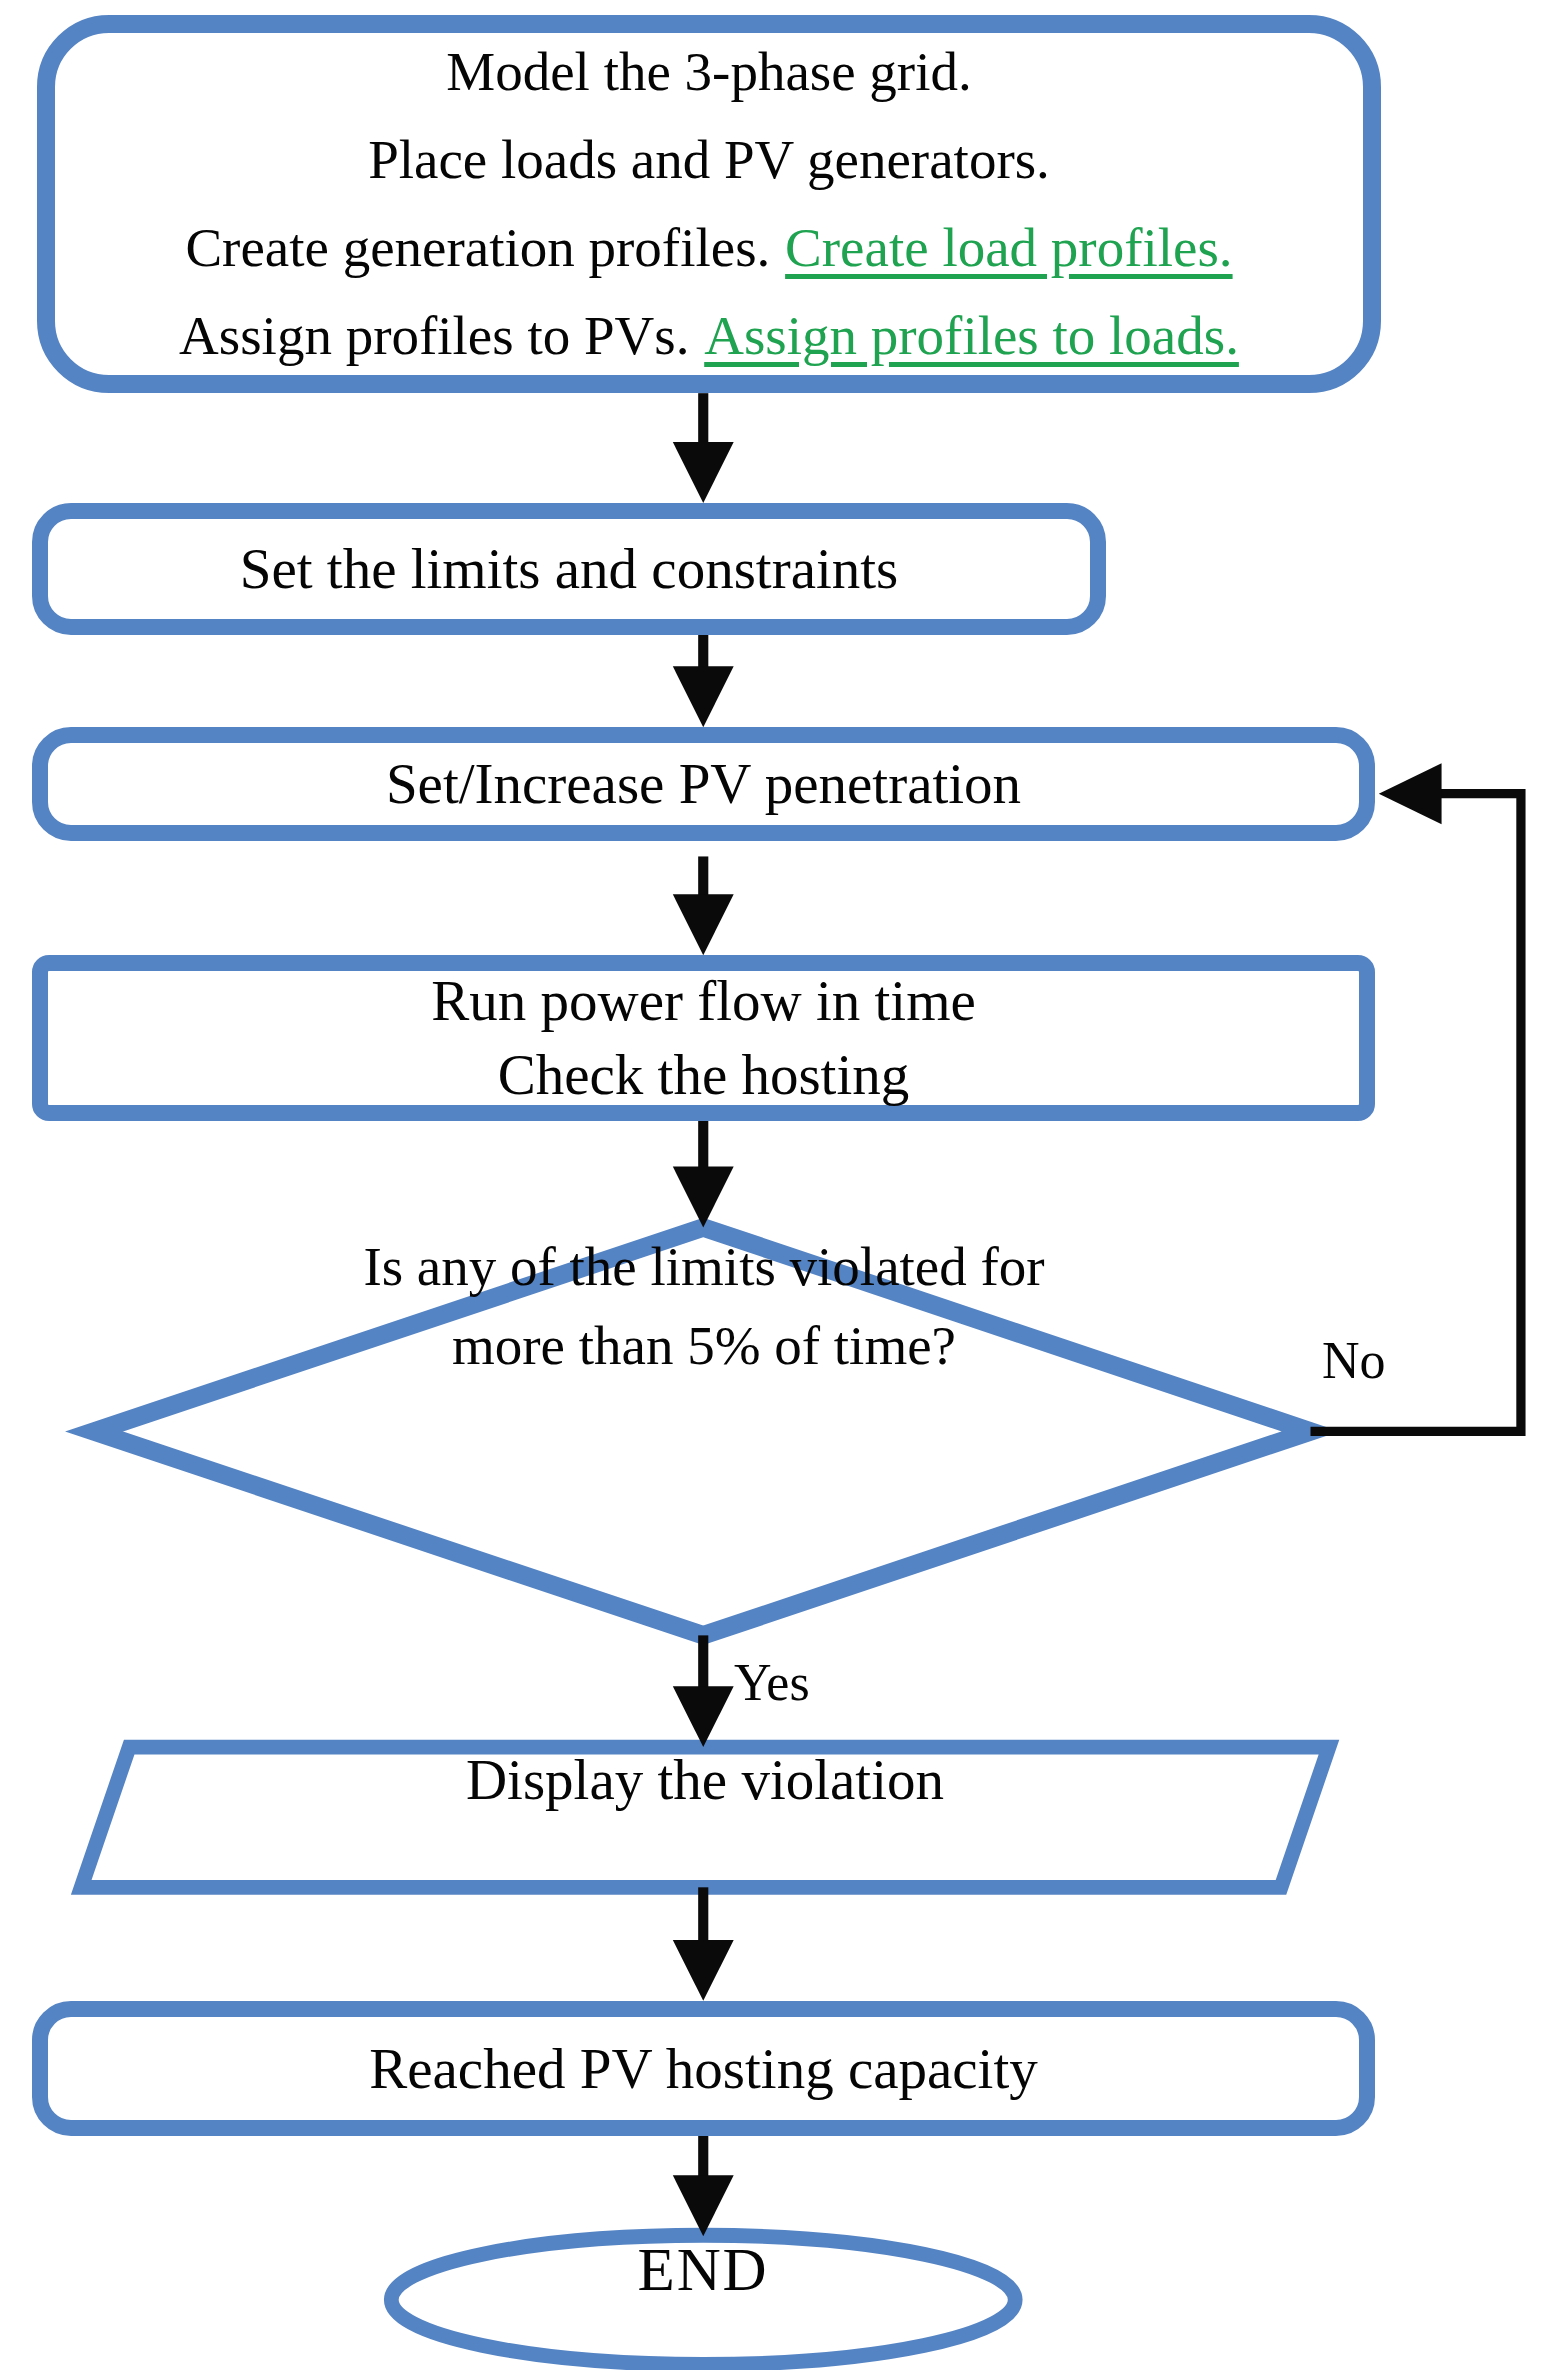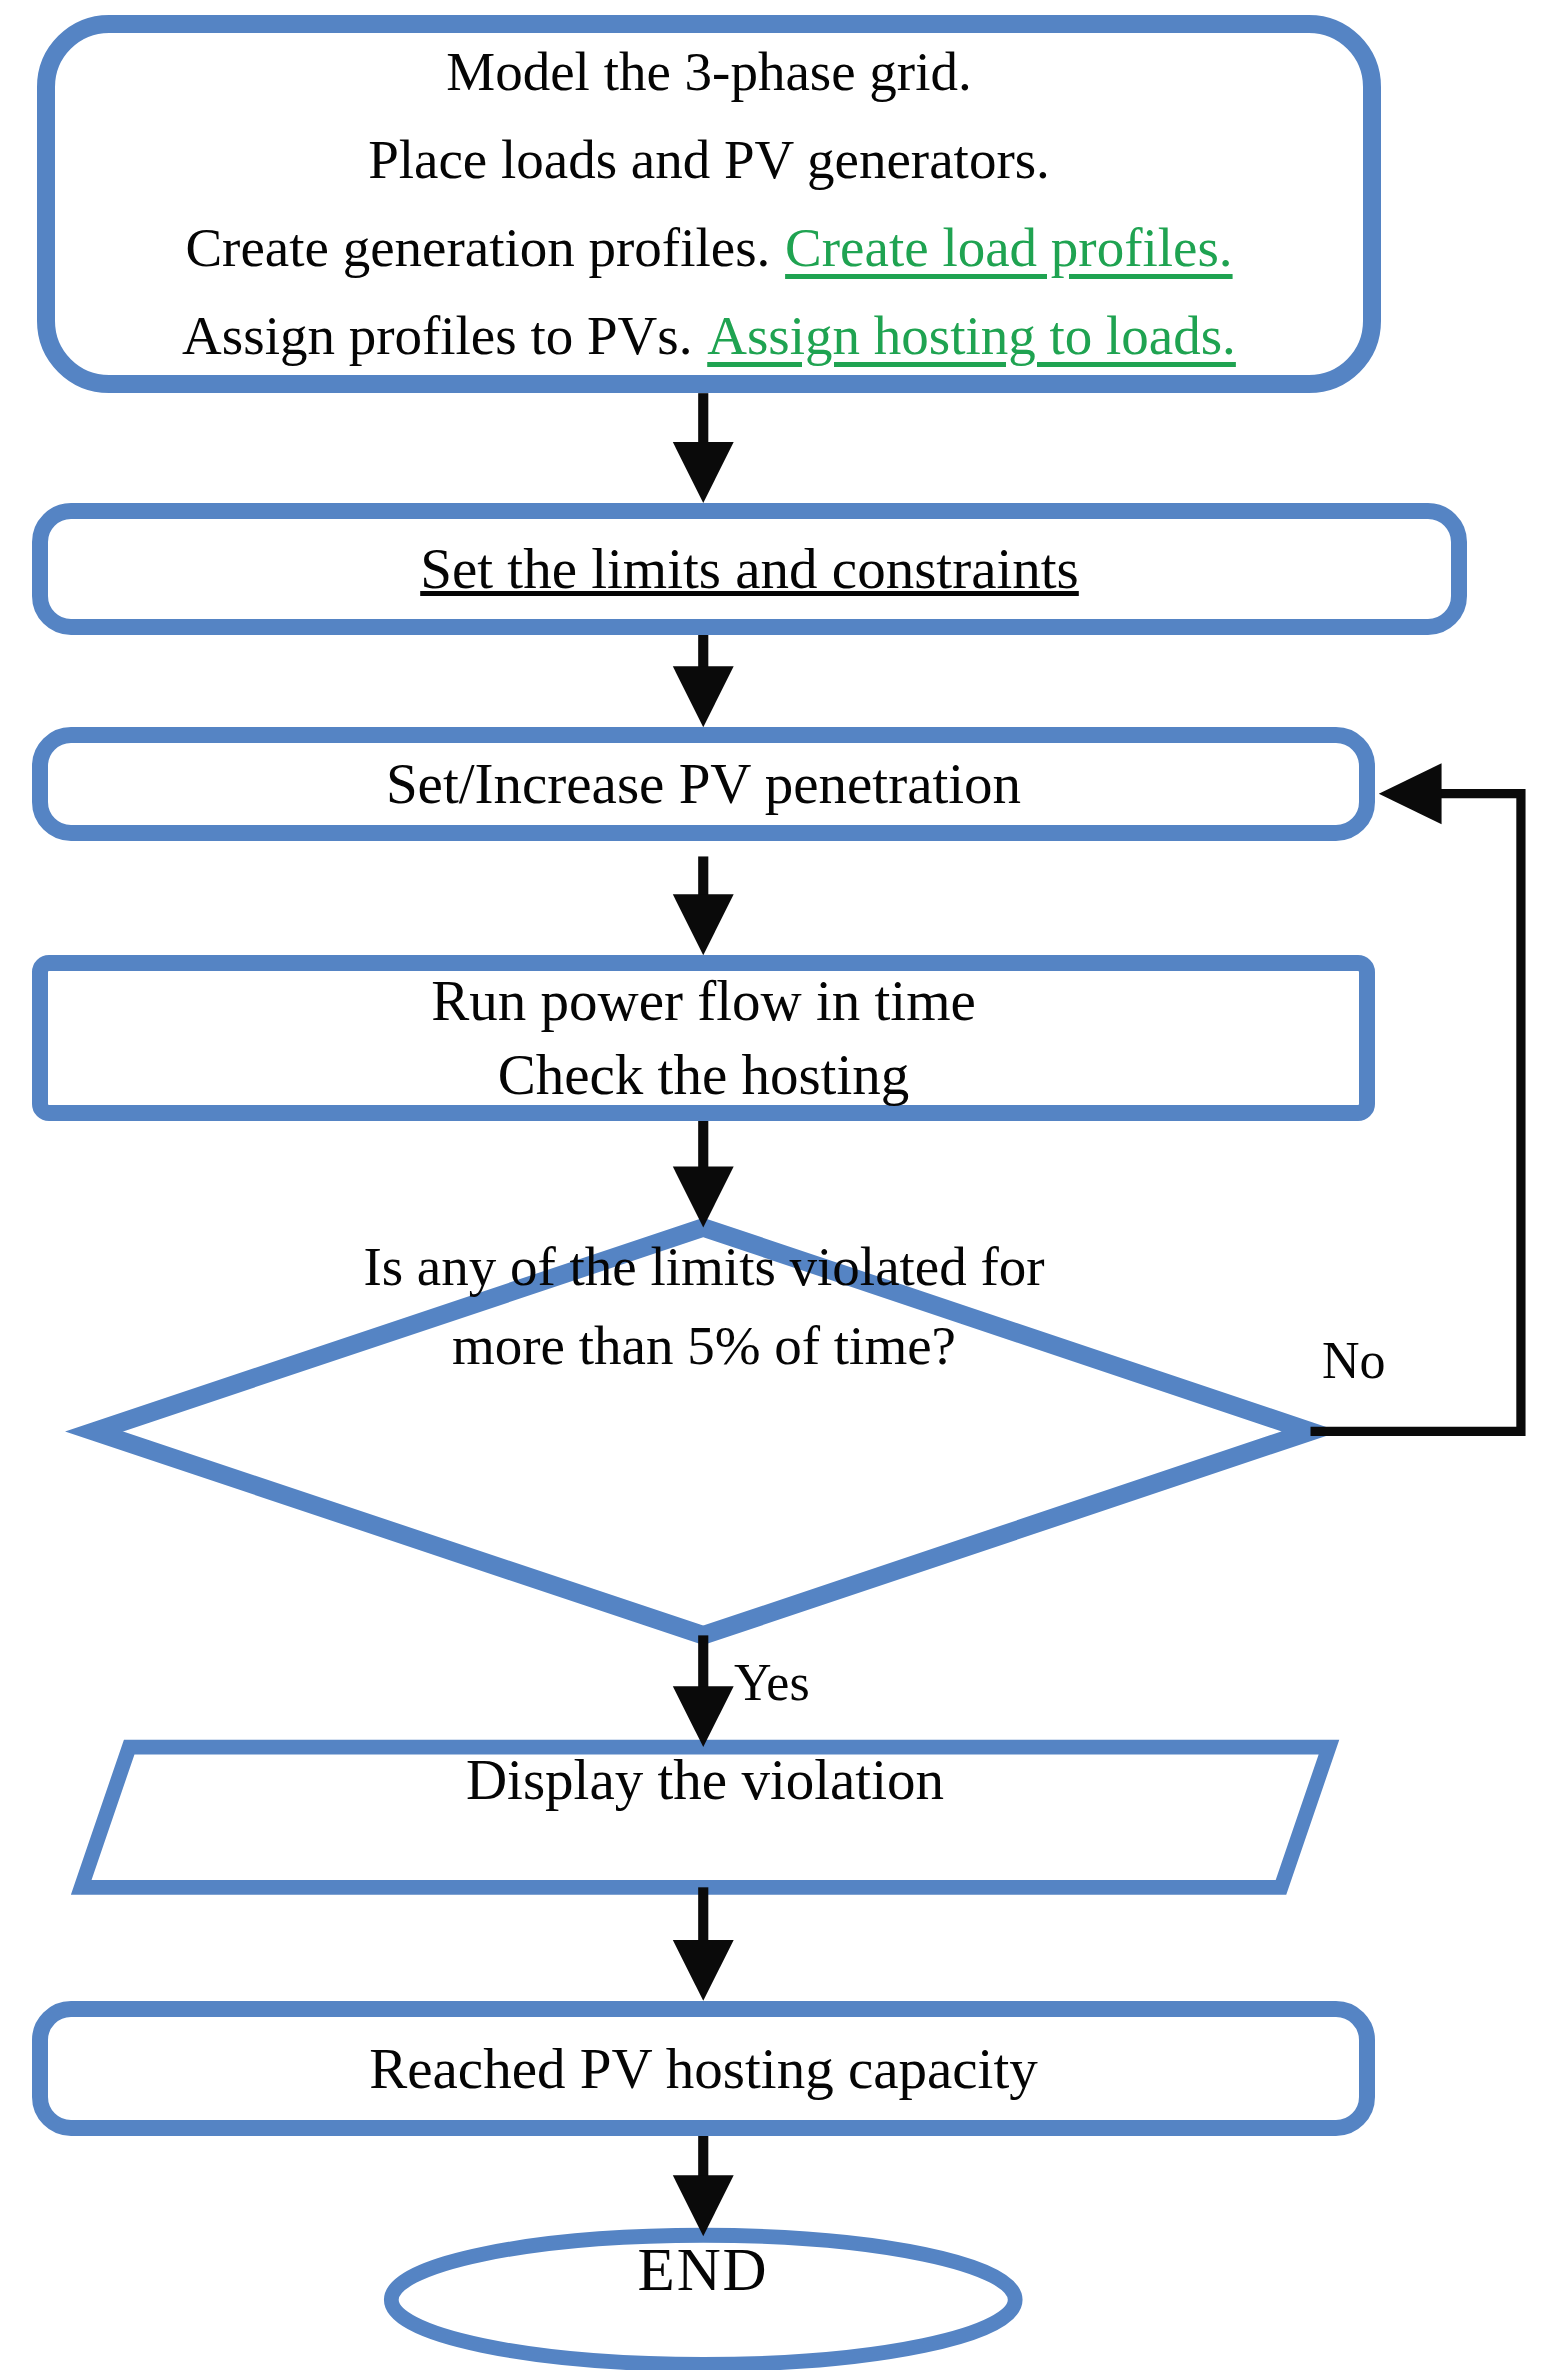--- a/index.html
+++ b/index.html
@@ -103,25 +103,25 @@
     <polygon class="head" points="1494,860 1562,827 1562,893"></polygon>
   </svg>
 
   <div class="box" id="start-node" style="left:37px;top:14.8px;width:1344px;height:378px;">
     <div class="ln">Model the 3-phase grid.</div>
     <div class="ln">Place loads and PV generators.</div>
     <div class="ln">
       <span>Create generation profiles.</span><span class="link">Create load profiles.</span>
     </div>
     <div class="ln">
-      <span>Assign profiles to PVs.</span><span class="link">Assign hosting to loads.</span>
+      <span>Assign profiles to PVs.</span><span class="link">Assign profiles to loads.</span>
     </div>
   </div>
 
-  <div class="box label-62" style="left:32px;top:503px;width:1435px;height:132px;text-decoration:underline;">
+  <div class="box label-62" style="left:32px;top:503px;width:1074px;height:132px;">
     <div class="ln">Set the limits and constraints</div>
   </div>
 
   <div class="box label-62" style="left:32px;top:727px;width:1343px;height:114px;">
     <div class="ln">Set/Increase PV penetration</div>
   </div>
 
   <div class="box two-line" style="left:32px;top:955px;width:1343px;height:166px;">
     <div class="ln">Run power flow in time</div>
     <div class="ln">Check the hosting</div>

